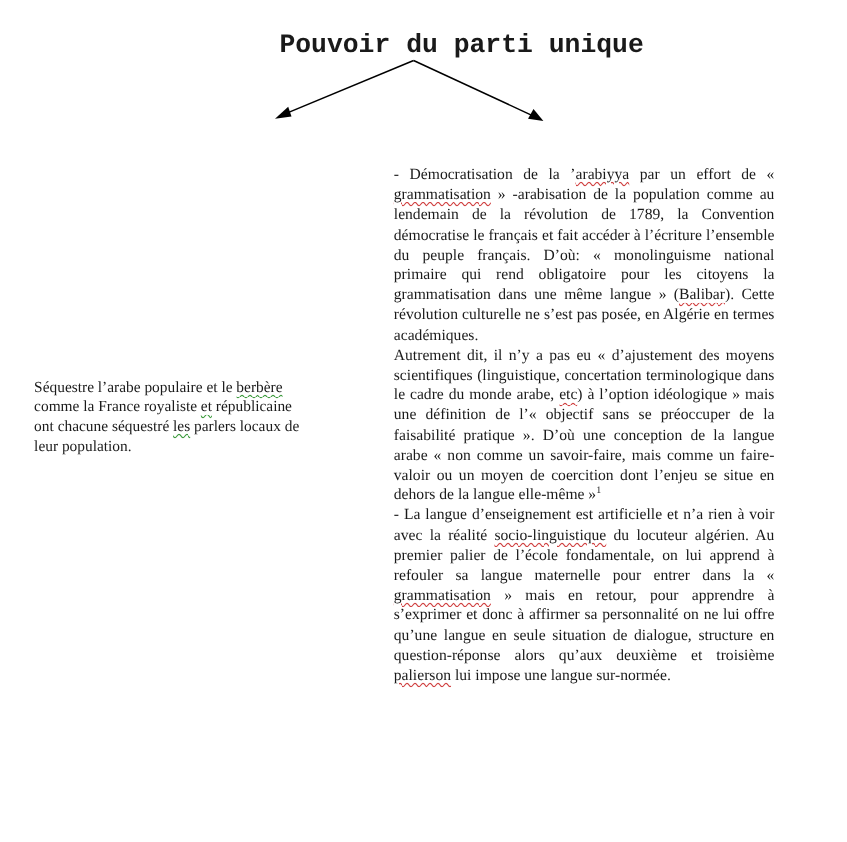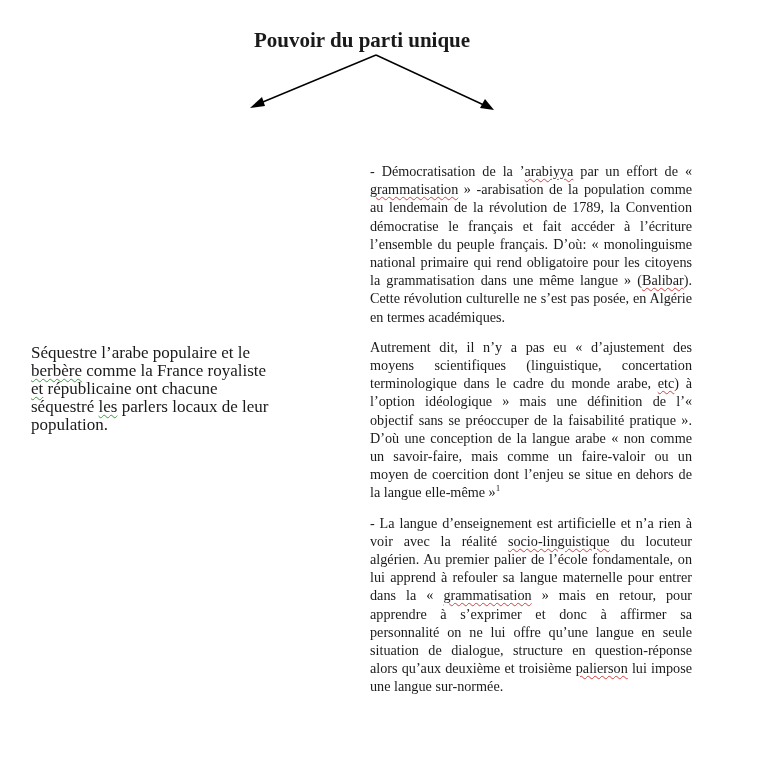--- a/index.html
+++ b/index.html
@@ -1,22 +1,22 @@
 <!DOCTYPE html>
 <html><head>
   <meta charset="utf-8">
   <style>
     html, body { margin: 0; padding: 0; background: #ffffff; }
     body { width: 770px; height: 765px; position: relative; overflow: hidden;
            font-family: "Liberation Serif", "DejaVu Serif", serif; color: #1a1a1a; }
-    .title { position: absolute; left: 254px; top: 28px; font-size: 21px; font-weight: bold; white-space: nowrap; }
+    .title { position: absolute; left: 254px; top: 28px; font-size: 24px; font-weight: bold; white-space: nowrap; font-family: Liberation Mono, monospace; }
     svg.arrows { position: absolute; left: 0; top: 0; }
-    .left-box { position: absolute; left: 31px; top: 344px; width: 250px; font-size: 17px; line-height: 18px; }
+    .left-box { position: absolute; left: 31px; top: 344px; width: 250px; font-size: 14px; line-height: 18px; }
     .right-box { position: absolute; left: 358px; top: 150px; width: 346px; font-size: 14.2px; line-height: 18.2px; text-align: justify; }
-    .right-box p { margin: 12px; }
+    .right-box p { margin: 0; }
     .sq { text-decoration: underline wavy #d04040; text-decoration-thickness: 1px; text-underline-offset: 2px; }
     .sqg { text-decoration: underline wavy #3c9a3c; text-decoration-thickness: 1px; text-underline-offset: 2px; }
     sup { font-size: 9px; line-height: 0; }
   </style>
 </head>
 <body>
 
 <div class="title">Pouvoir du parti unique</div>
 
 <svg class="arrows" width="770" height="130">

